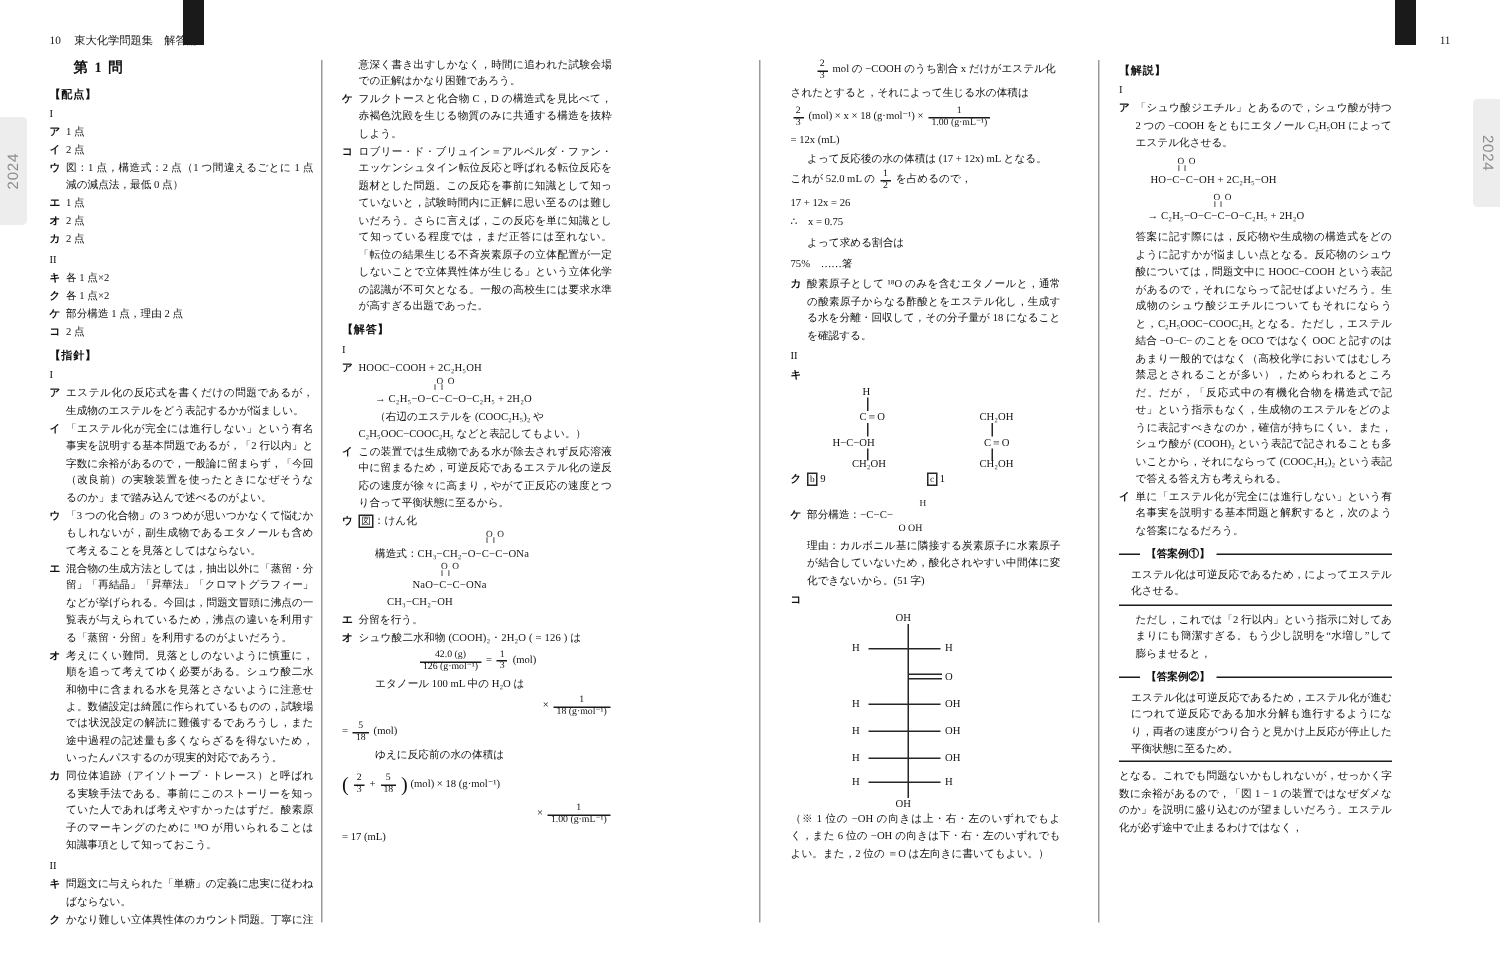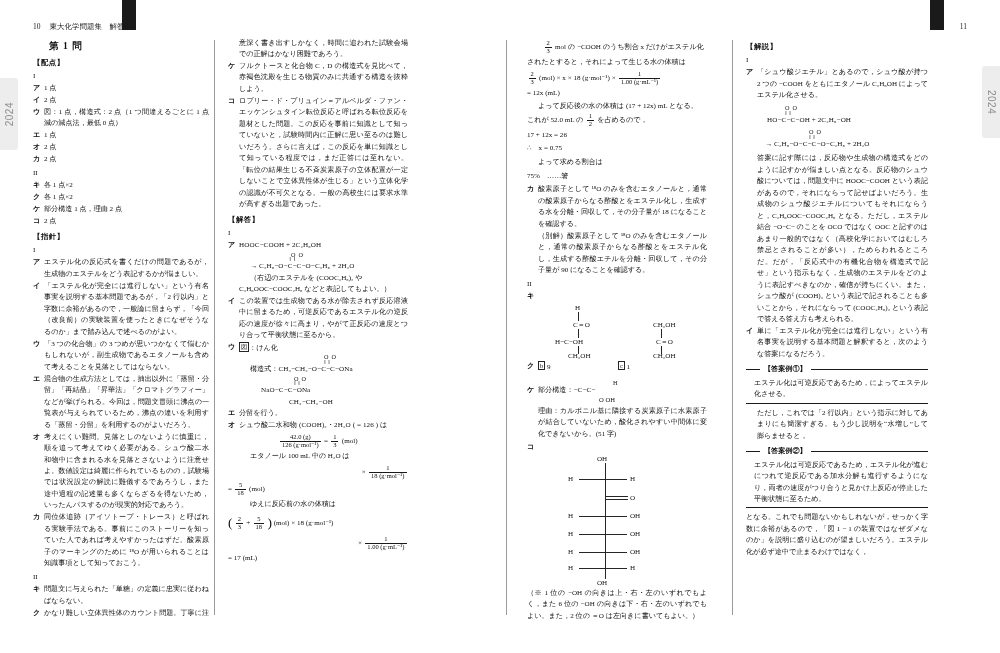--- a/index.html
+++ b/index.html
@@ -258,22 +258,22 @@
       <span class="bd">
         <span class="boxed">図</span><span>：けん化</span>
       </span>
     </div>
     <div class="ind2">
       <div class="bondrow" style="margin-left:74px;">O&nbsp;&nbsp;O</div>
       <div class="dbl" style="margin-left:74px;">‖&nbsp;&nbsp;‖</div>
       <div class="nw"><span>構造式：</span><span class="chem">CH₃−CH₂−O−C−C−ONa</span></div>
       <div class="bondrow" style="margin-left:44px;">O&nbsp;&nbsp;O</div>
       <div class="dbl" style="margin-left:44px;">‖&nbsp;&nbsp;‖</div>
-      <div class="chem" style="margin-left:11px;">NaO−C−C−ONa</div>
-      <div class="chem" style="margin-left:39px;">CH₃−CH₂−OH</div>
+      <div class="chem" style="margin-left:25px;">NaO−C−C−ONa</div>
+      <div class="chem" style="margin-left:8px;">CH₃−CH₂−OH</div>
     </div>
 
     <div class="it">
         <span class="mk">エ</span>
         <span class="bd">分留を行う。</span>
       </div>
 
     <div class="it tight">
         <span class="mk">オ</span>
         <span class="bd chem">シュウ酸二水和物 (COOH)₂・2H₂O ( = 126 ) は</span>
@@ -330,21 +330,20 @@
     </div>
     <div class="ind3 mathline">17 + 12x = 26</div>
     <div class="ind2 mathline">∴　x = 0.75</div>
     <div class="ind1">よって求める割合は</div>
     <div class="ind2 mathline">75%　……箸</div>
 
     <div class="it">
         <span class="mk">カ</span>
         <span class="bd">酸素原子として ¹⁸O のみを含むエタノールと，通常の酸素原子からなる酢酸とをエステル化し，生成する水を分離・回収して，その分子量が 18 になることを確認する。</span>
       </div>
-    <div class="ind1">（別解）酸素原子として ¹⁸O のみを含むエタノールと，通常の酸素原子からなる酢酸とをエステル化し，生成する酢酸エチルを分離・回収して，その分子量が 90 になることを確認する。</div>
 
     <div class="roman">II</div>
 
     <div class="it tight">
         <span class="mk">キ</span>
         <span class="bd"></span>
       </div>
     <div style="position:relative;height:58px;margin-left:6px;">
 
       <div class="fischer">

